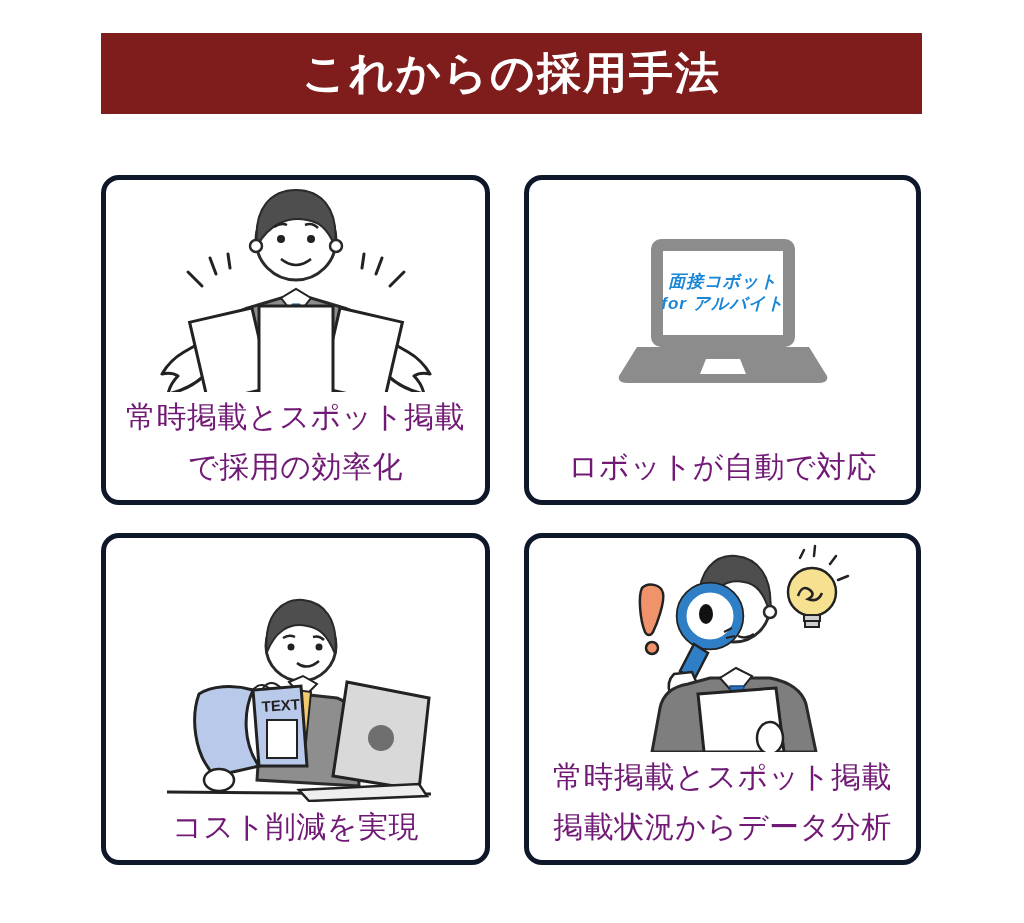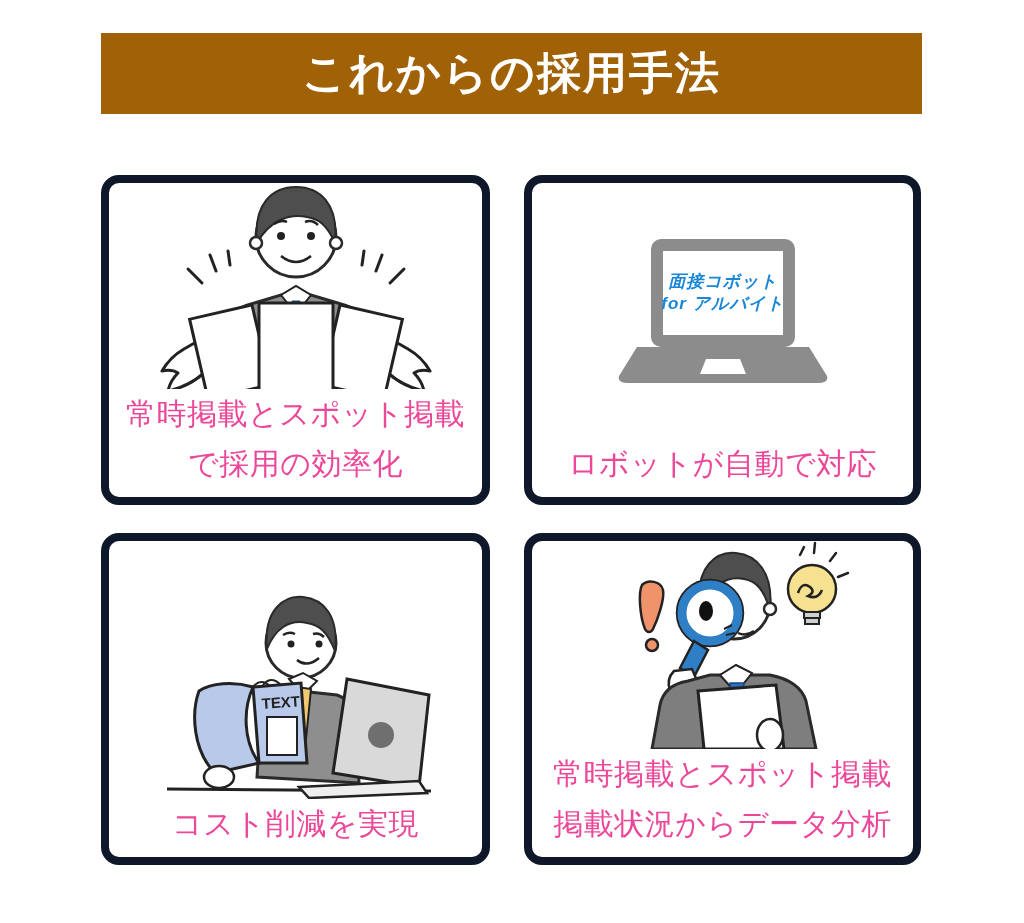--- a/index.html
+++ b/index.html
@@ -2,41 +2,41 @@
 <html lang="ja"><head>
 <meta charset="utf-8">
 <style>
   html,body{margin:0;padding:0;background:#ffffff;}
   .page{
     position:relative;width:1024px;height:923px;background:#ffffff;
     font-family:"Liberation Sans",sans-serif;overflow:hidden;
   }
   .header{
     position:absolute;left:101px;top:33px;width:821px;height:81px;
-    background:#a16207;display:flex;align-items:center;justify-content:center;
+    background:#7f1d1d;display:flex;align-items:center;justify-content:center;
   }
   .header h1{
     margin:0;color:#ffffff;font-size:44px;font-weight:bold;letter-spacing:2px;
   }
   .grid{
     position:absolute;left:101px;top:175px;width:820px;height:690px;
     display:grid;grid-template-columns:389px 397px;grid-template-rows:330px 332px;
     column-gap:34px;row-gap:28px;
   }
   .card{
-    box-sizing:border-box;background:#ffffff;border:8px solid #0f172a;
+    box-sizing:border-box;background:#ffffff;border:5px solid #0f172a;
     border-radius:18px;display:flex;flex-direction:column;overflow:hidden;
   }
   .illus{
     flex:1;display:flex;align-items:flex-end;justify-content:center;overflow:hidden;
   }
   .caption{padding:0 4px 8px 4px;}
   .caption .line{
     height:50px;line-height:50px;text-align:center;
-    font-size:30px;color:#ec4899;letter-spacing:0.5px;white-space:nowrap;
+    font-size:30px;color:#701a75;letter-spacing:0.5px;white-space:nowrap;
   }
   svg{display:block;}
   .logo-text{
     font-family:"Liberation Sans",sans-serif;font-weight:bold;font-style:italic;
     fill:#1a86d6;
   }
   .book-text{font-family:"Liberation Sans",sans-serif;font-weight:bold;fill:#222;}
 </style>
 </head>
 <body>

